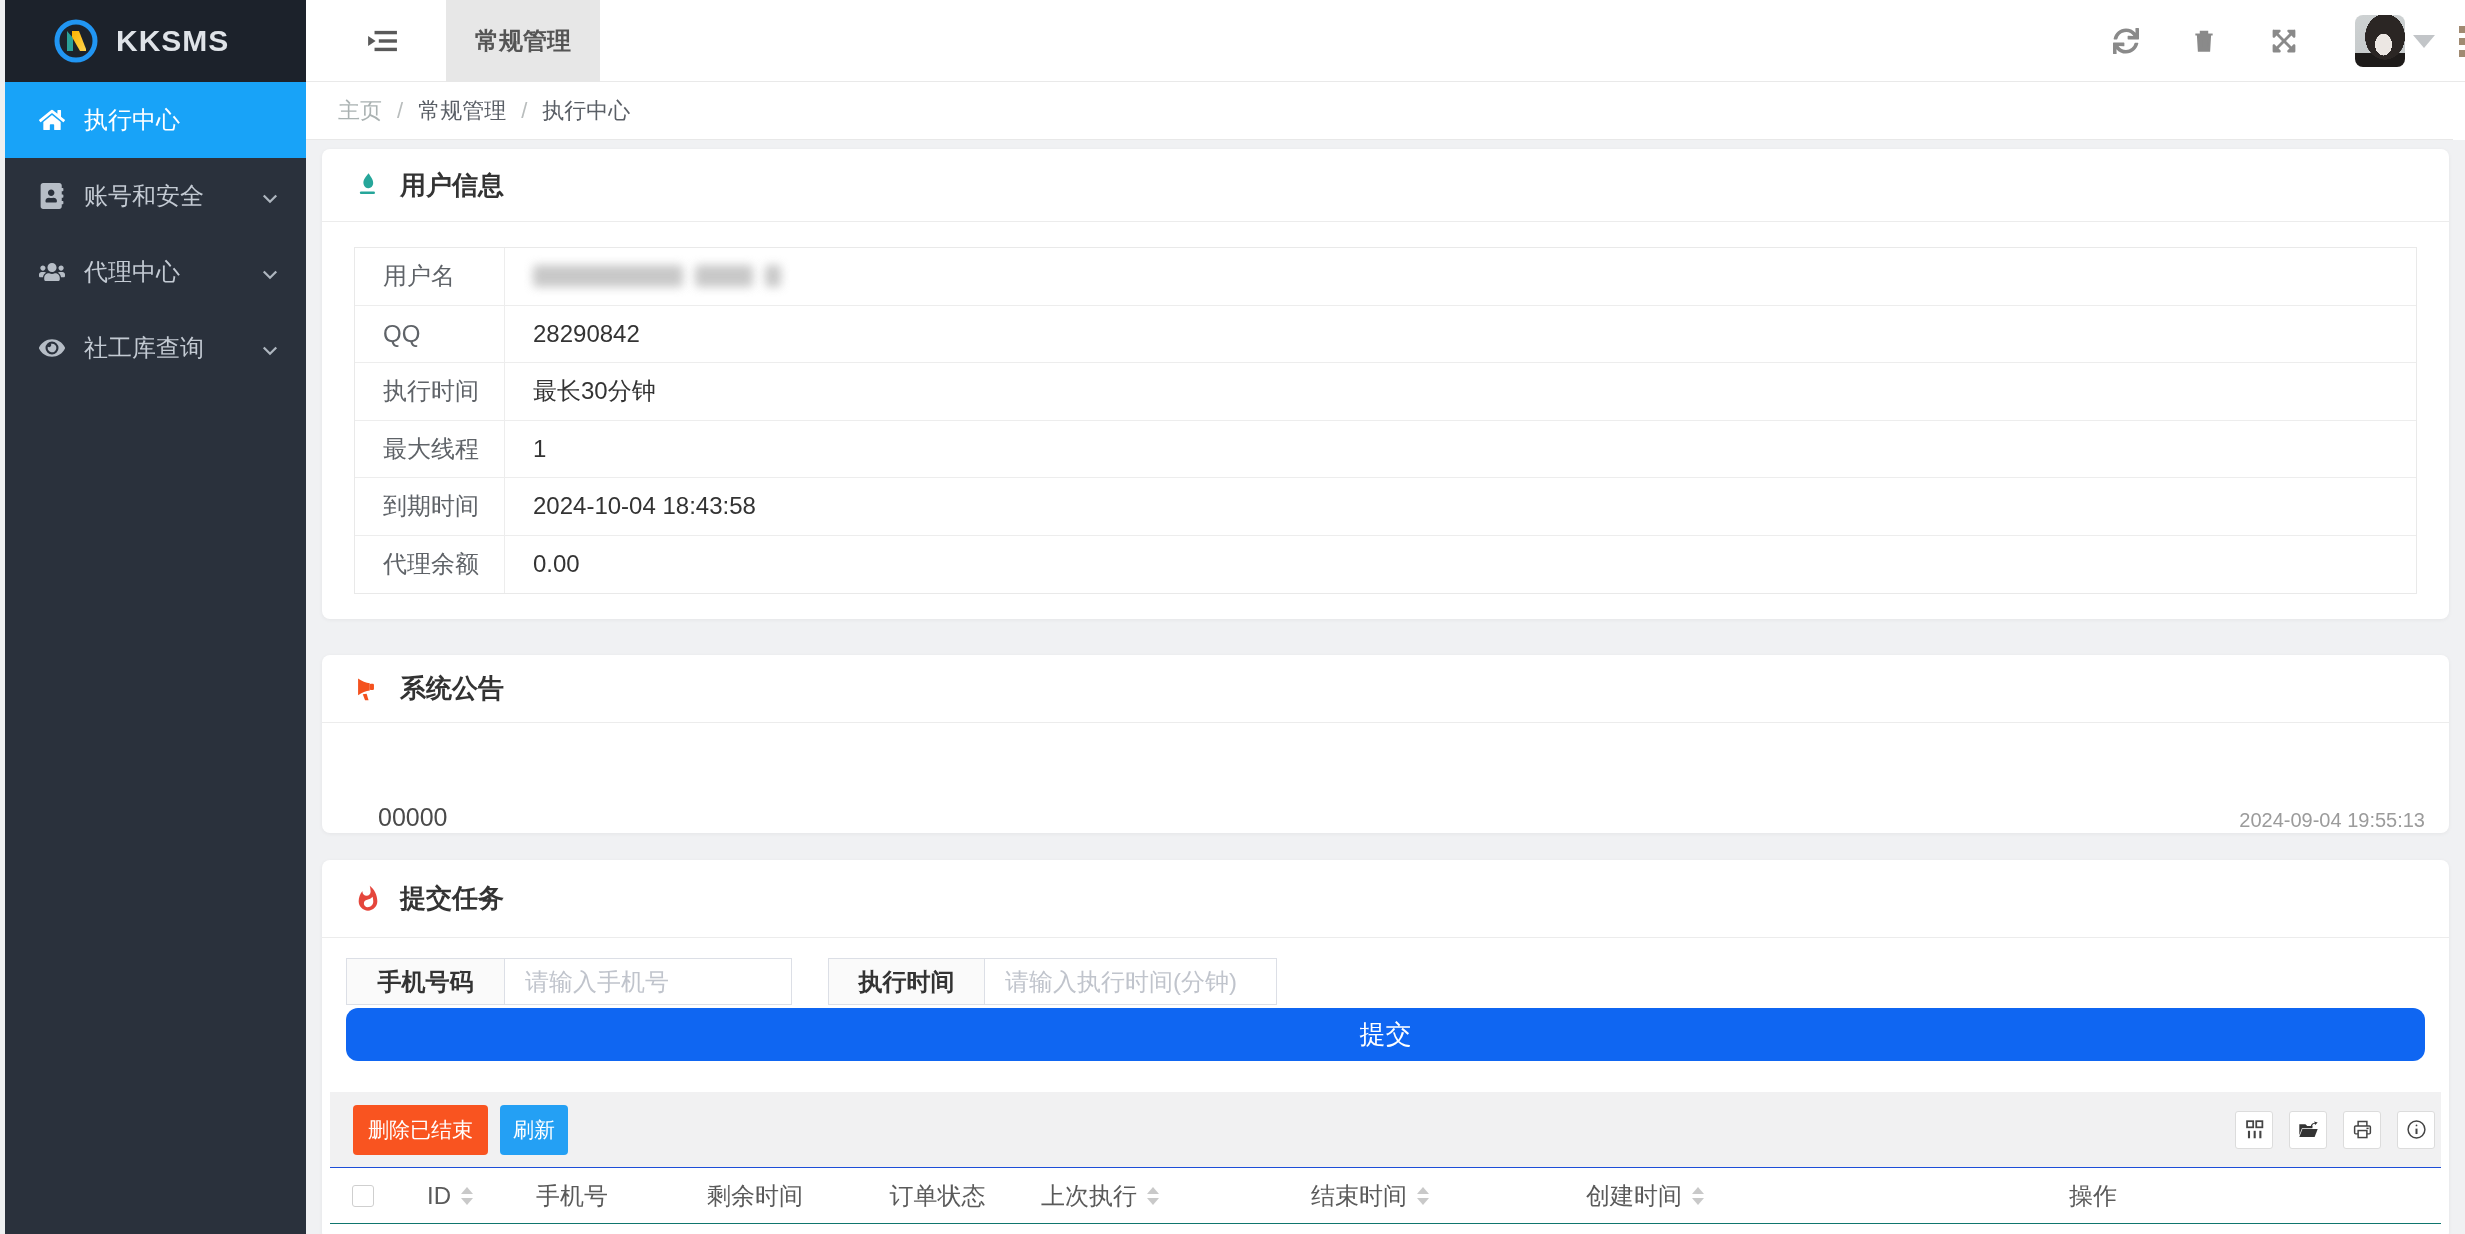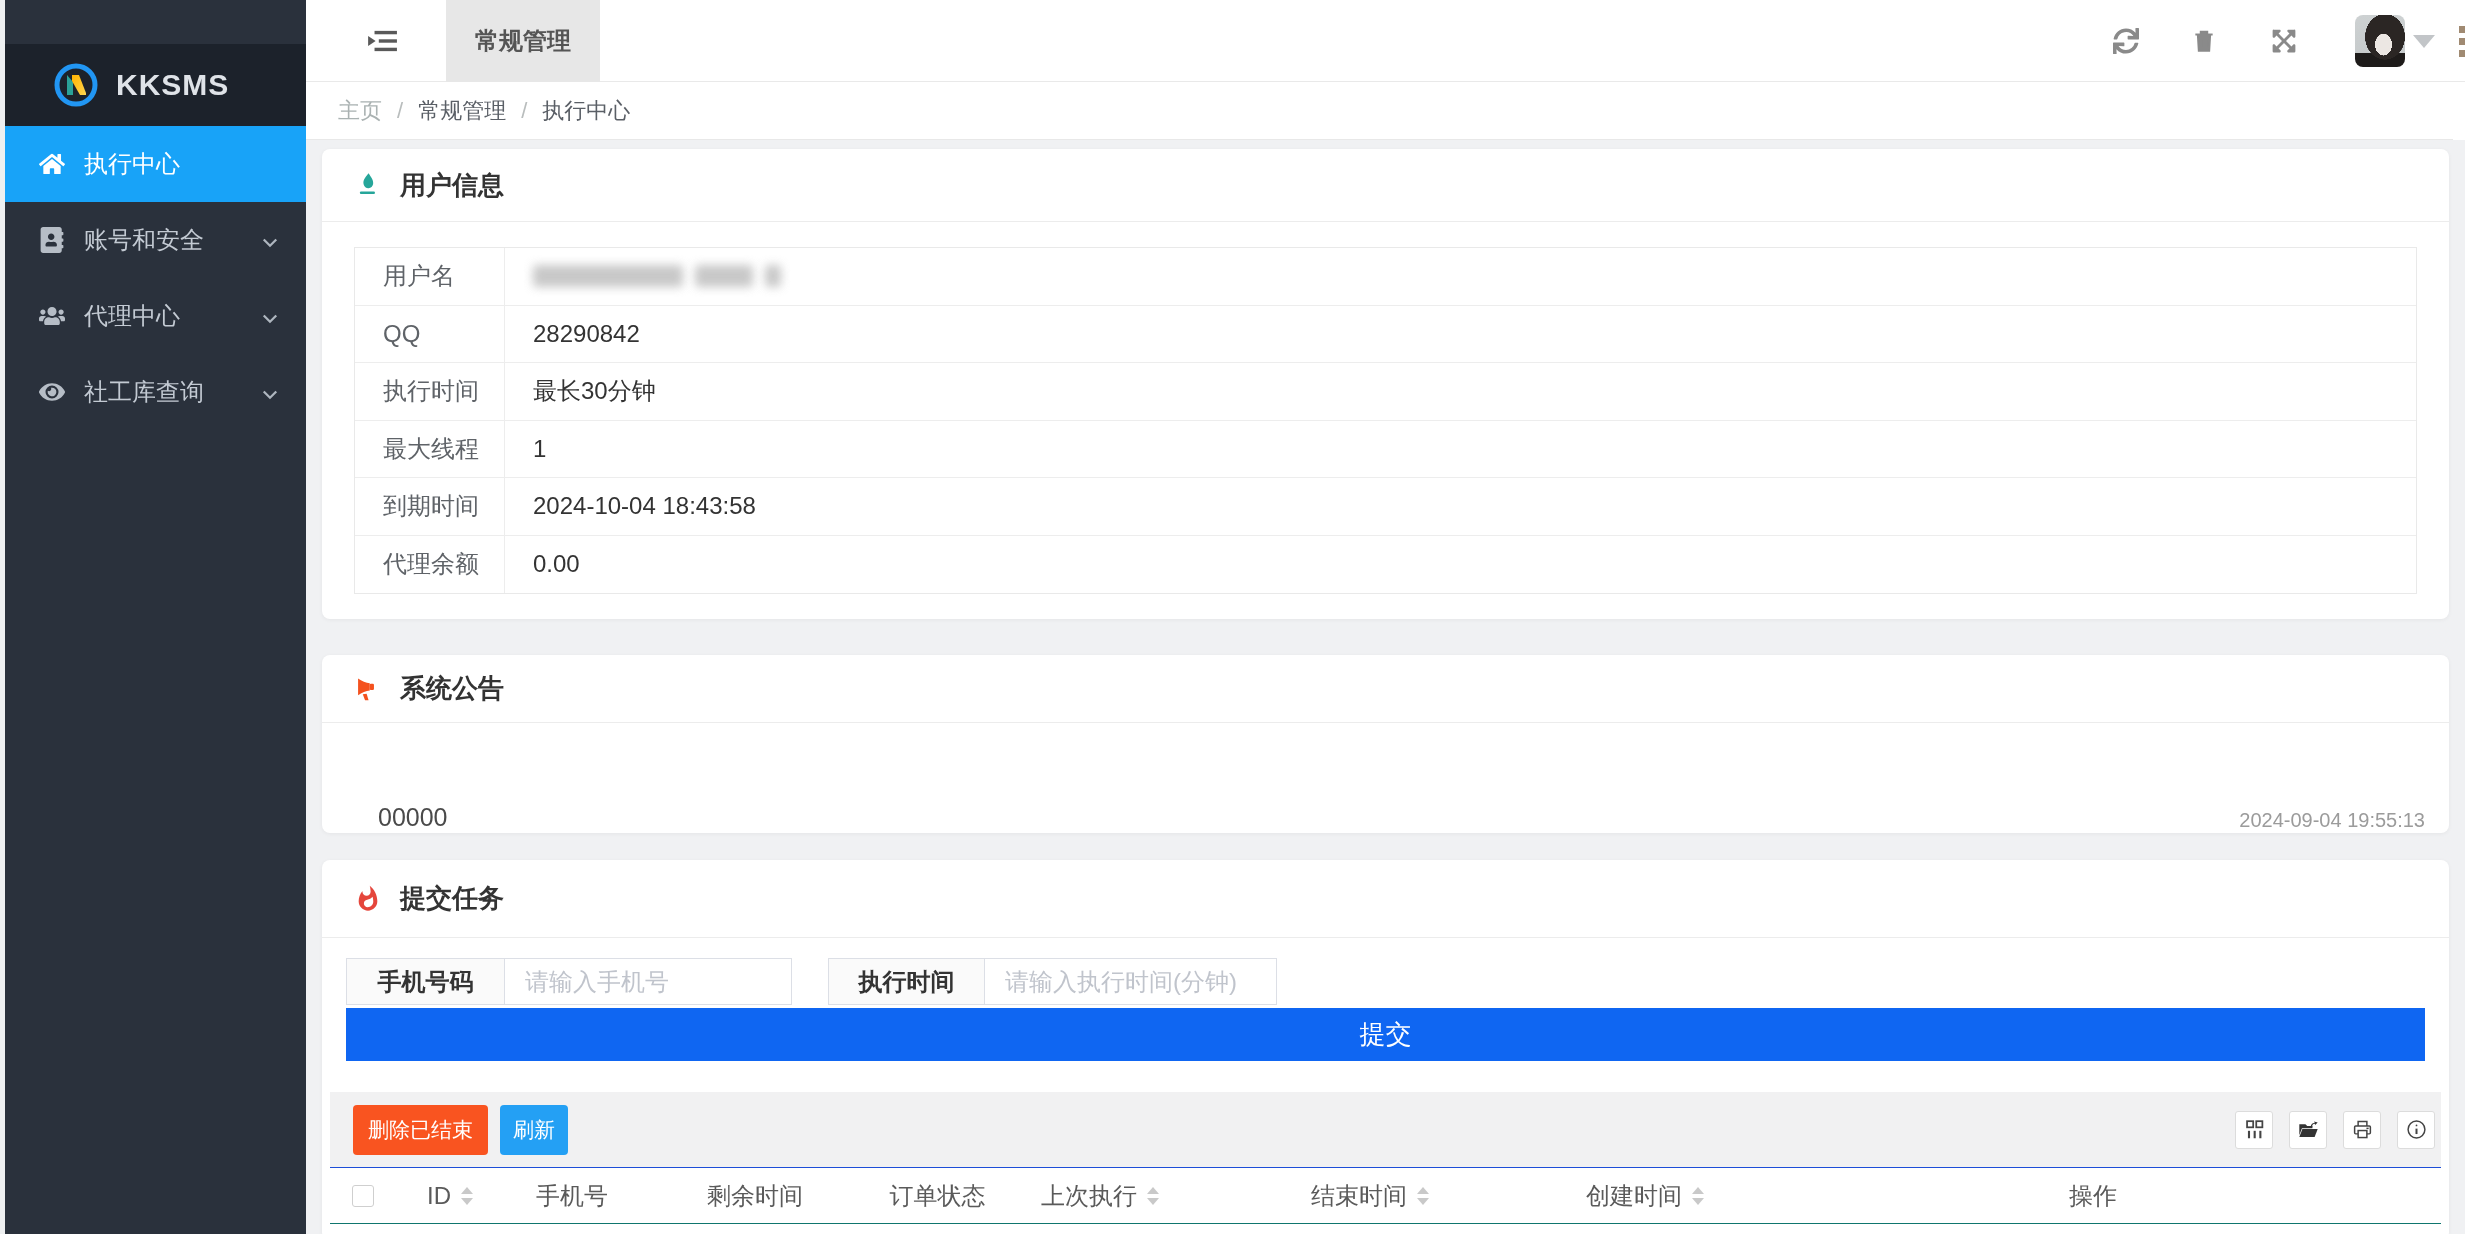--- a/index.html
+++ b/index.html
@@ -4,21 +4,21 @@
 <style>
   * { margin:0; padding:0; box-sizing:border-box; }
   html,body { width:2465px; height:1234px; overflow:hidden; }
   body { position:relative; background:#fff; font-family:"Liberation Sans","DejaVu Sans",sans-serif; color:#333; }
 
   
   .edge-strip { position:absolute; left:0; top:0; width:5px; height:100%; background:#eef0f1; z-index:60; }
 
   
   .sidebar { position:absolute; left:0; top:0; width:306px; height:100%; background:#2a313c; z-index:10; }
-  .logo { height:82px; background:#1c222b; display:flex; align-items:center; padding-left:52px; gap:16px; cursor:pointer;margin-top:44px; }
+  .logo { height:82px; background:#1c222b; display:flex; align-items:center; padding-left:52px; gap:16px; cursor:pointer; }
   .logo-badge { width:48px; height:48px; flex:0 0 auto; }
   .logo-text { font-size:30px; font-weight:bold; color:#dfe3e8; letter-spacing:1px; }
   .side-item { height:76px; display:flex; align-items:center; padding:0 26px 0 36px; color:#c3cad3; font-size:24px; cursor:pointer; }
   .side-item .s-icon { width:32px; height:26px; margin-right:16px; display:flex; align-items:center; justify-content:center; }
   .side-item .s-icon svg { width:26px; height:26px; fill:#b6bdc6; }
   .side-item.active { background:#18a3f8; color:#fff; }
   .side-item.active .s-icon svg { fill:#fff; }
   .side-item .chev { margin-left:auto; width:20px; height:20px; }
 
   
@@ -73,21 +73,21 @@
   .card-task .card-head { height:78px; }
   .task-form { padding:20px 24px 0; }
   .form-row { display:flex; }
   .igroup { display:flex; height:47px; }
   .igroup + .igroup { margin-left:36px; }
   .iaddon { background:#fafafa; border:1px solid #dcdfe6; display:flex; align-items:center; justify-content:center; font-size:24px; font-weight:bold; color:#333; }
   .iaddon.w1 { width:159px; } .iaddon.w2 { width:157px; }
   .igroup input { border:1px solid #dcdfe6; border-left:none; outline:none; padding:0 20px; font-size:24px; color:#333; font-family:inherit; }
   .igroup input::placeholder { color:#c0c4cc; }
   .inp1 { width:287px; } .inp2 { width:292px; }
-  .submit-btn { margin-top:3px; width:100%; height:53px; background:#0f66f2; color:#fff; border:none; border-radius:0; font-size:26px; font-family:inherit; cursor:pointer; }
+  .submit-btn { margin-top:3px; width:100%; height:53px; background:#0f66f2; color:#fff; border:none; border-radius:12px; font-size:26px; font-family:inherit; cursor:pointer; }
 
   
   .table-area { margin:31px 8px 0; }
   .tbl-toolbar { height:76px; background:#f1f1f2; border-bottom:1px solid #1d4ed8; display:flex; align-items:center; padding:0 6px 0 23px; }
   .btn { height:50px; border:none; border-radius:4px; color:#fff; font-size:21px; padding:0 15px; font-family:inherit; cursor:pointer; }
   .btn-del { background:#f95420; }
   .btn-ref { background:#24a0f4; margin-left:12px; padding:0 13px; }
   .tool-btns { margin-left:auto; display:flex; gap:16px; }
   .tool-btn { width:38px; height:38px; background:#fff; border:1px solid #dcdcdc; border-radius:3px; display:flex; align-items:center; justify-content:center; cursor:pointer; }
   .tool-btn svg { width:21px; height:21px; }

